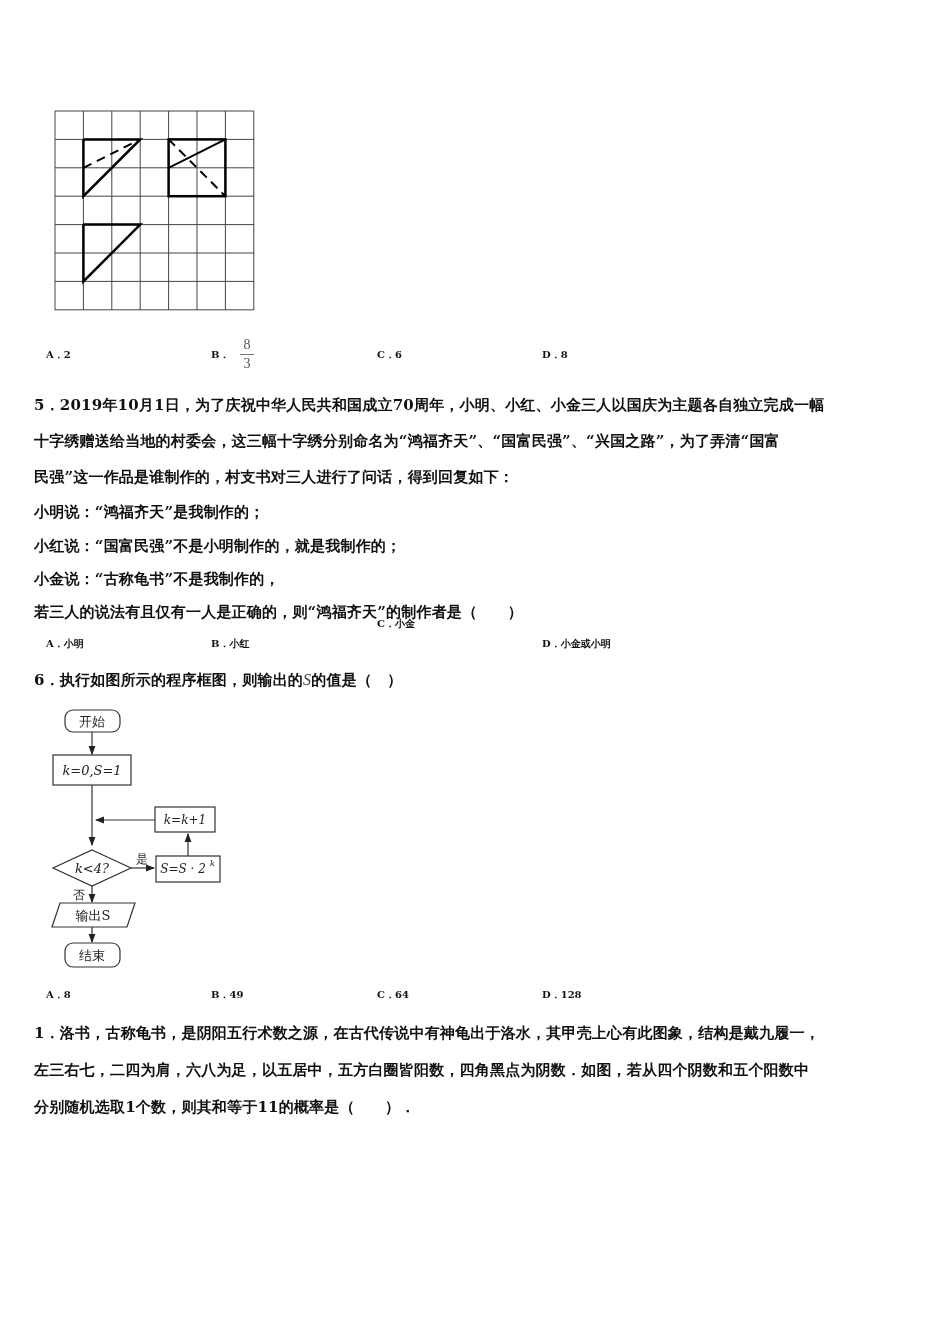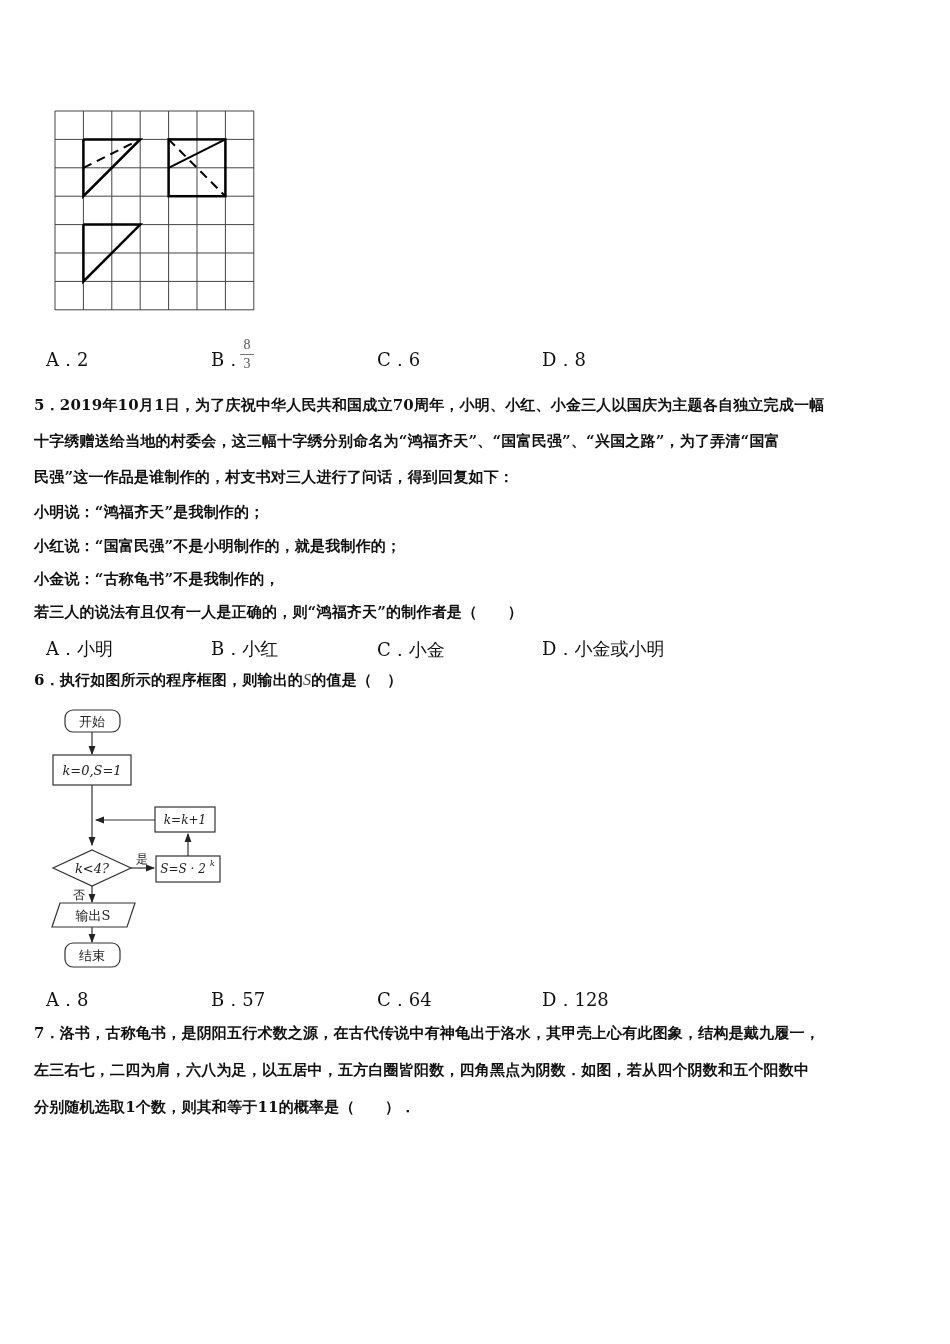--- a/index.html
+++ b/index.html
@@ -1,20 +1,20 @@
 <!DOCTYPE html>
 <html><head>
 <meta charset="utf-8">
 <style>
   html, body { margin: 0; padding: 0; background: #ffffff; }
   body { width: 950px; height: 1344px; position: relative; overflow: hidden;
          font-family: "DejaVu Serif", "Liberation Serif", serif; color: #111; }
   .abs { position: absolute; }
   .line { position: absolute; left: 34px; font-size: 15px; font-weight: bold; white-space: nowrap; letter-spacing: 0.2px; }
-  .opt { position: absolute; font-size: 18px; font-weight: normal; white-space: nowrap; }
+  .opt { position: absolute; font-size: 10px; font-weight: bold; white-space: nowrap; }
   .frac { position: absolute; font-family: "Liberation Serif", serif; font-size: 14px; color: #555; text-align: center; width: 14px; }
   .frac .num { display: block; line-height: 16px; }
   .frac .bar { display: block; height: 1px; background: #777; margin: 1px 0; }
   .frac .den { display: block; line-height: 16px; }
   .ital { font-family: "Liberation Serif", serif; font-style: italic; font-weight: normal; }
   svg text { font-family: "DejaVu Serif", serif; }
 </style>
 </head>
 <body>
 
@@ -79,21 +79,21 @@
 <div class="line" style="top:537px;">小红说：“国富民强”不是小明制作的，就是我制作的；</div>
 <div class="line" style="top:570px;">小金说：“古称龟书”不是我制作的，</div>
 <div class="line" style="top:603px;">若三人的说法有且仅有一人是正确的，则“鸿福齐天”的制作者是（　　）</div>
 
 <div class="opt" style="left:46px; top:637px;">
   <span>A．</span><span>小明</span>
 </div>
 <div class="opt" style="left:211px; top:637px;">
   <span>B．</span><span>小红</span>
 </div>
-<div class="opt" style="left:377px; top:638px;">
+<div class="opt" style="left:377px; top:617px;">
   <span>C．</span><span>小金</span>
 </div>
 <div class="opt" style="left:542px; top:637px;">
   <span>D．</span><span>小金或小明</span>
 </div>
 
 <div class="line" style="top:671px;">
   <span>6．执行如图所示的程序框图，则输出的</span><span class="ital" style="font-size:16px; color:#444;">S</span><span>的值是（　）</span>
 </div>
 
@@ -136,24 +136,24 @@
     <text x="170" y="166" font-style="italic" font-size="8" font-family="Liberation Serif, serif">k</text>
     <text x="53" y="220" text-anchor="middle">输出S</text>
     <text x="52" y="260" text-anchor="middle">结束</text>
   </g>
 </svg>
 
 <div class="opt" style="left:46px; top:988px;">
   <span>A．</span><span>8</span>
 </div>
 <div class="opt" style="left:211px; top:988px;">
-  <span>B．</span><span>57</span>
+  <span>B．</span><span>49</span>
 </div>
 <div class="opt" style="left:377px; top:988px;">
   <span>C．</span><span>64</span>
 </div>
 <div class="opt" style="left:542px; top:988px;">
   <span>D．</span><span>128</span>
 </div>
 
-<div class="line" style="top:1024px;">7．洛书，古称龟书，是阴阳五行术数之源，在古代传说中有神龟出于洛水，其甲壳上心有此图象，结构是戴九履一，</div>
+<div class="line" style="top:1024px;">1．洛书，古称龟书，是阴阳五行术数之源，在古代传说中有神龟出于洛水，其甲壳上心有此图象，结构是戴九履一，</div>
 <div class="line" style="top:1061px;font-family:Liberation Mono, monospace;">左三右七，二四为肩，六八为足，以五居中，五方白圈皆阳数，四角黑点为阴数．如图，若从四个阴数和五个阳数中</div>
 <div class="line" style="top:1098px;">分别随机选取1个数，则其和等于11的概率是（　　）．</div>
 
 </body></html>

